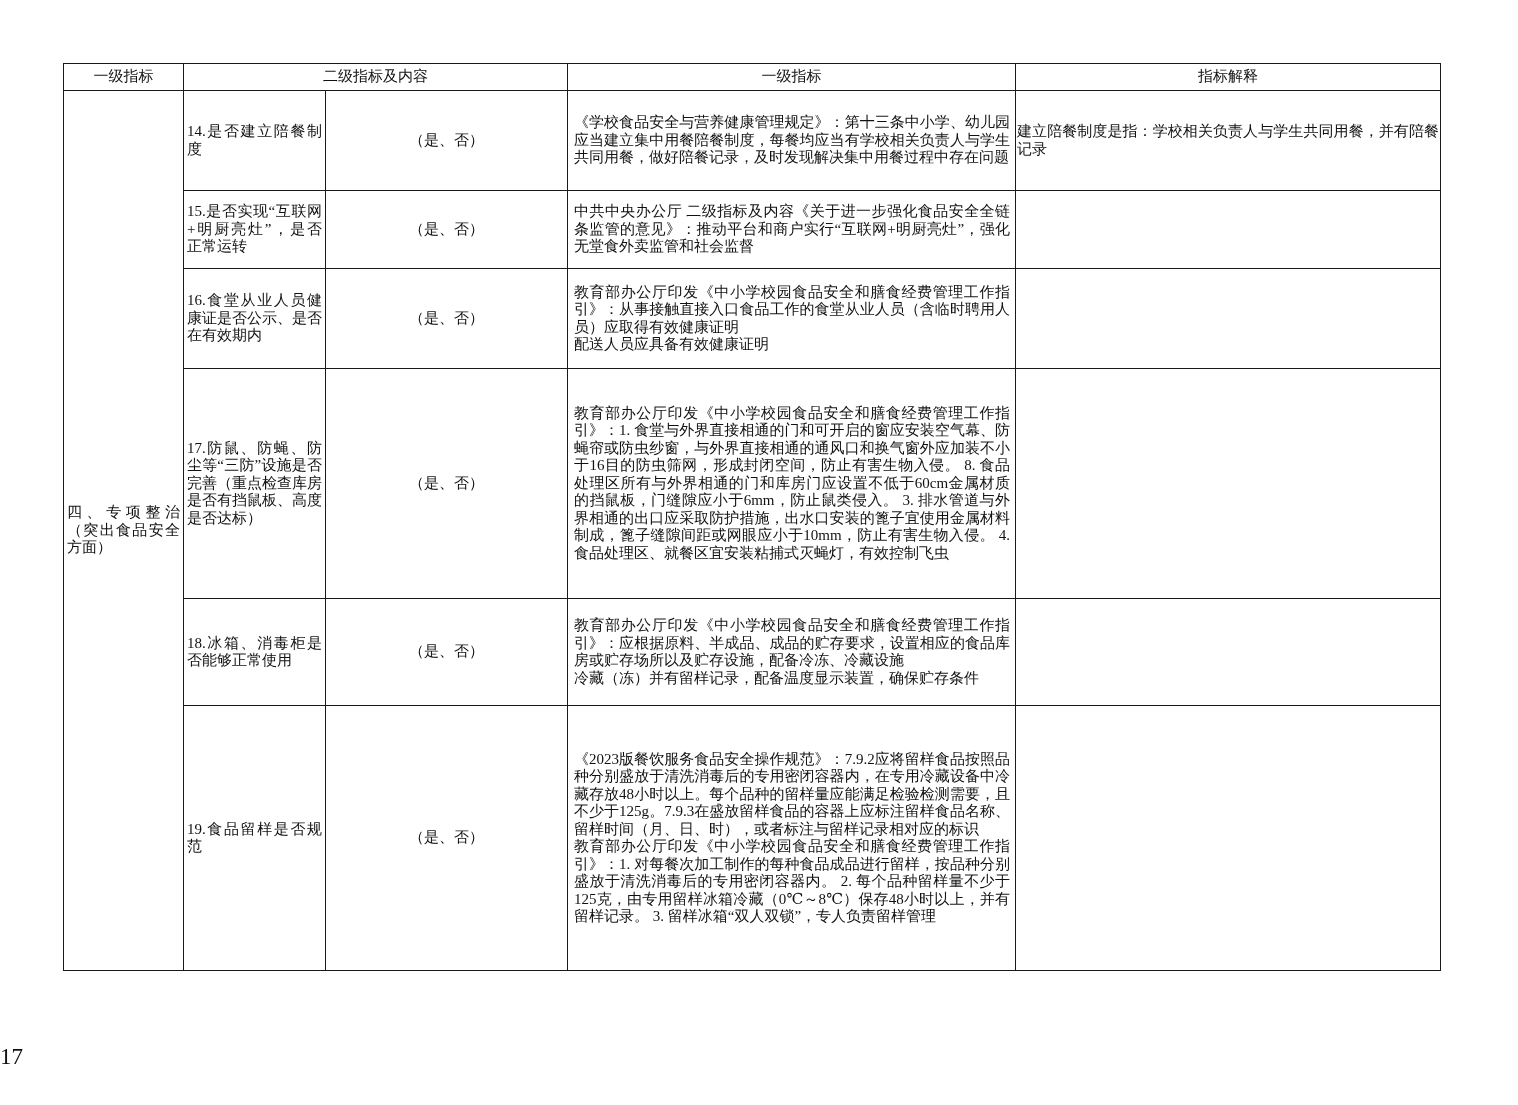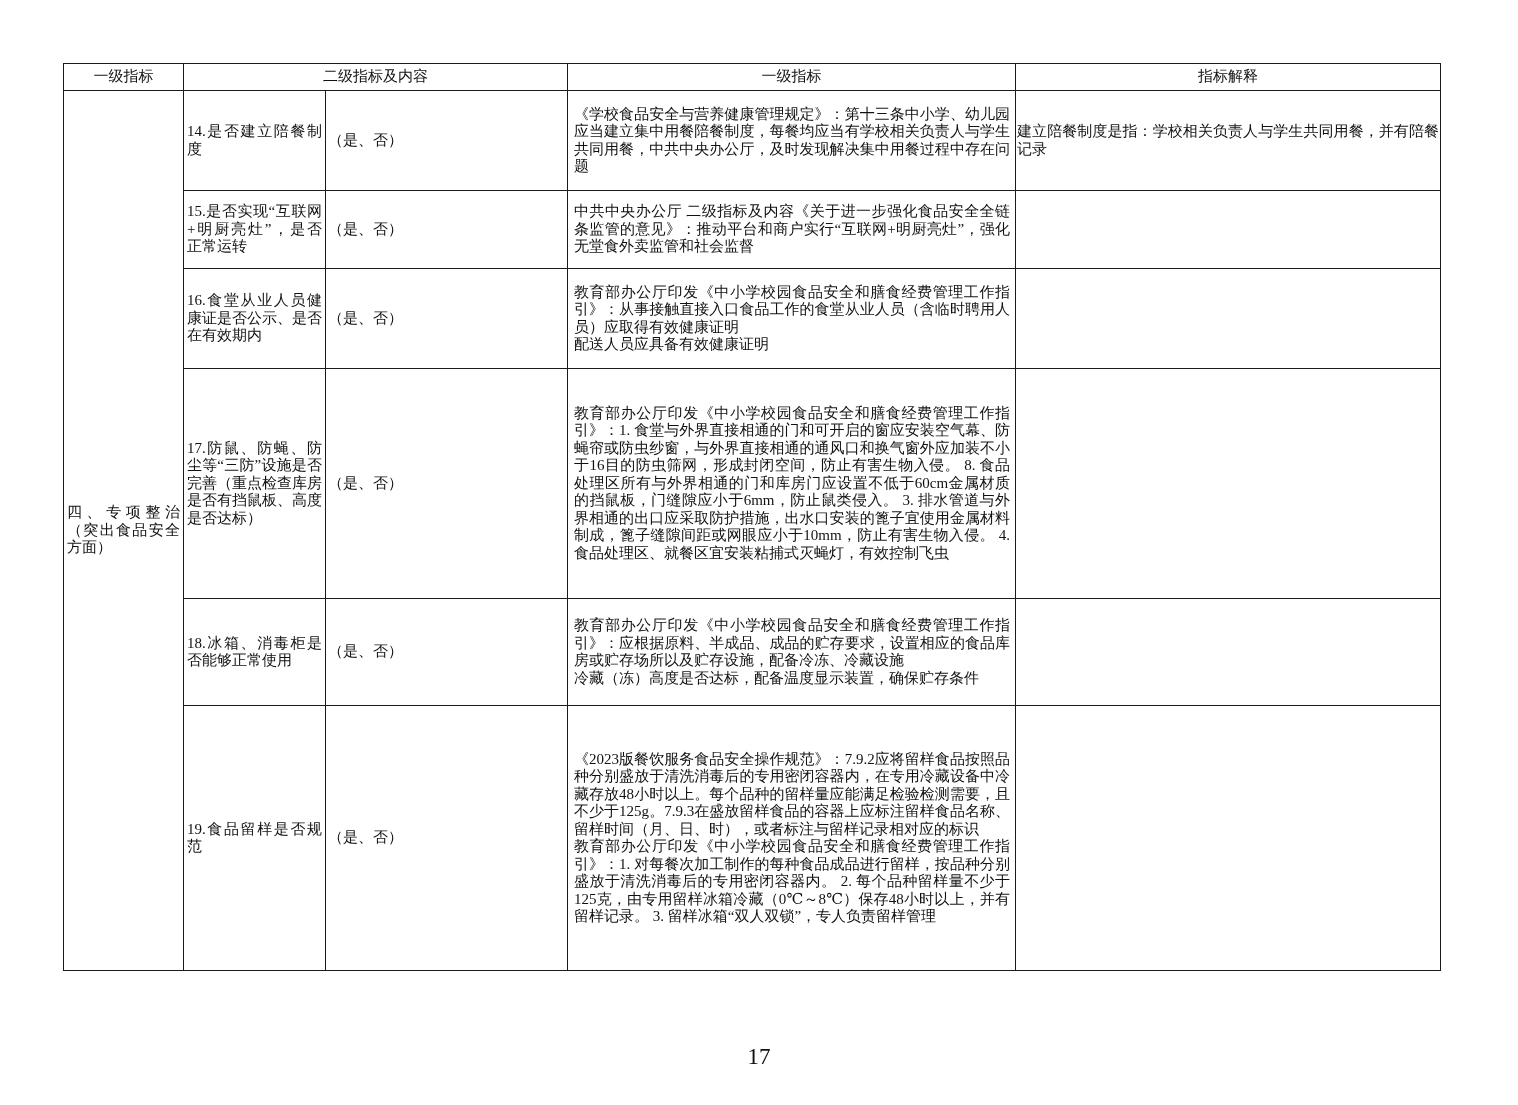--- a/index.html
+++ b/index.html
@@ -46,40 +46,40 @@
     text-align: justify;
     text-justify: inter-character;
     padding: 0 3px;
   }
   td.indicator {
     text-align: justify;
     text-justify: inter-character;
     padding: 0 3px;
   }
   td.option {
-    text-align: left;
+    text-align: center;
     padding: 0 2px;
   }
   td.basis {
     text-align: justify;
     text-justify: inter-character;
     white-space: pre-line;
     padding: 2px 5px 2px 6px;
   }
   td.explanation {
     text-align: justify;
     text-justify: inter-character;
     padding: 0 1px;
   }
   .page-number {
     position: absolute;
     left: 0;
     right: 0;
     top: 1044px;
-    text-align: center;
+    text-align: left;
     font-size: 23px;
     font-family: "Liberation Serif", "DejaVu Serif", serif;
   }
 </style>
 </head>
 <body>
 
 <div class="page">
 
   <table class="assessment">
@@ -96,21 +96,21 @@
       <th class="hdr">一级指标</th>
       <th class="hdr" colspan="2">二级指标及内容</th>
       <th class="hdr">一级指标</th>
       <th class="hdr">指标解释</th>
     </tr>
 
     <tr style="height:100px;">
       <td class="category" rowspan="6">四、专项整治（突出食品安全方面）</td>
       <td class="indicator">14.是否建立陪餐制度</td>
       <td class="option">（是、否）</td>
-      <td class="basis">《学校食品安全与营养健康管理规定》：第十三条中小学、幼儿园应当建立集中用餐陪餐制度，每餐均应当有学校相关负责人与学生共同用餐，中共中央办公厅，及时发现解决集中用餐过程中存在问题</td>
+      <td class="basis">《学校食品安全与营养健康管理规定》：第十三条中小学、幼儿园应当建立集中用餐陪餐制度，每餐均应当有学校相关负责人与学生共同用餐，做好陪餐记录，及时发现解决集中用餐过程中存在问题</td>
       <td class="explanation">建立陪餐制度是指：学校相关负责人与学生共同用餐，并有陪餐记录</td>
     </tr>
 
     <tr style="height:78px;">
       <td class="indicator">15.是否实现“互联网+明厨亮灶”，是否正常运转</td>
       <td class="option">（是、否）</td>
       <td class="basis">中共中央办公厅 二级指标及内容《关于进一步强化食品安全全链条监管的意见》：推动平台和商户实行“互联网+明厨亮灶”，强化无堂食外卖监管和社会监督</td>
       <td class="explanation"></td>
     </tr>
 
@@ -126,21 +126,21 @@
       <td class="indicator">17.防鼠、防蝇、防尘等“三防”设施是否完善（重点检查库房是否有挡鼠板、高度是否达标）</td>
       <td class="option">（是、否）</td>
       <td class="basis">教育部办公厅印发《中小学校园食品安全和膳食经费管理工作指引》：1. 食堂与外界直接相通的门和可开启的窗应安装空气幕、防蝇帘或防虫纱窗，与外界直接相通的通风口和换气窗外应加装不小于16目的防虫筛网，形成封闭空间，防止有害生物入侵。 8. 食品处理区所有与外界相通的门和库房门应设置不低于60cm金属材质的挡鼠板，门缝隙应小于6mm，防止鼠类侵入。 3. 排水管道与外界相通的出口应采取防护措施，出水口安装的篦子宜使用金属材料制成，篦子缝隙间距或网眼应小于10mm，防止有害生物入侵。 4. 食品处理区、就餐区宜安装粘捕式灭蝇灯，有效控制飞虫</td>
       <td class="explanation"></td>
     </tr>
 
     <tr style="height:107px;">
       <td class="indicator">18.冰箱、消毒柜是否能够正常使用</td>
       <td class="option">（是、否）</td>
       <td class="basis">教育部办公厅印发《中小学校园食品安全和膳食经费管理工作指引》：应根据原料、半成品、成品的贮存要求，设置相应的食品库房或贮存场所以及贮存设施，配备冷冻、冷藏设施
-冷藏（冻）高度是否达标，配备温度显示装置，确保贮存条件</td>
+冷藏（冻）并有留样记录，配备温度显示装置，确保贮存条件</td>
       <td class="explanation"></td>
     </tr>
 
     <tr style="height:265px;">
       <td class="indicator">19.食品留样是否规范</td>
       <td class="option">（是、否）</td>
       <td class="basis">《2023版餐饮服务食品安全操作规范》：7.9.2应将留样食品按照品种分别盛放于清洗消毒后的专用密闭容器内，在专用冷藏设备中冷藏存放48小时以上。每个品种的留样量应能满足检验检测需要，且不少于125g。7.9.3在盛放留样食品的容器上应标注留样食品名称、留样时间（月、日、时），或者标注与留样记录相对应的标识
 教育部办公厅印发《中小学校园食品安全和膳食经费管理工作指引》：1. 对每餐次加工制作的每种食品成品进行留样，按品种分别盛放于清洗消毒后的专用密闭容器内。 2. 每个品种留样量不少于125克，由专用留样冰箱冷藏（0℃～8℃）保存48小时以上，并有留样记录。 3. 留样冰箱“双人双锁”，专人负责留样管理</td>
       <td class="explanation"></td>
     </tr>

